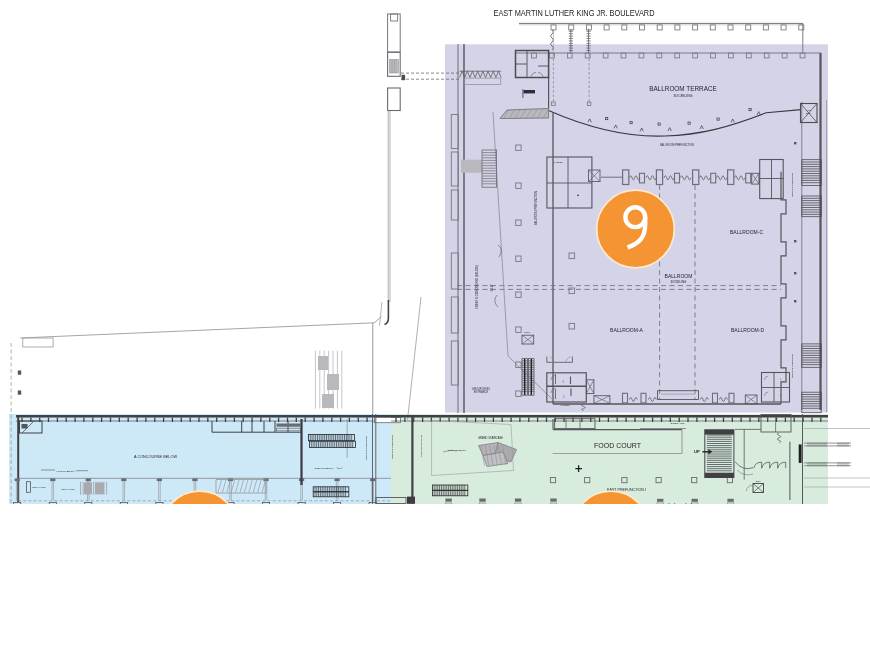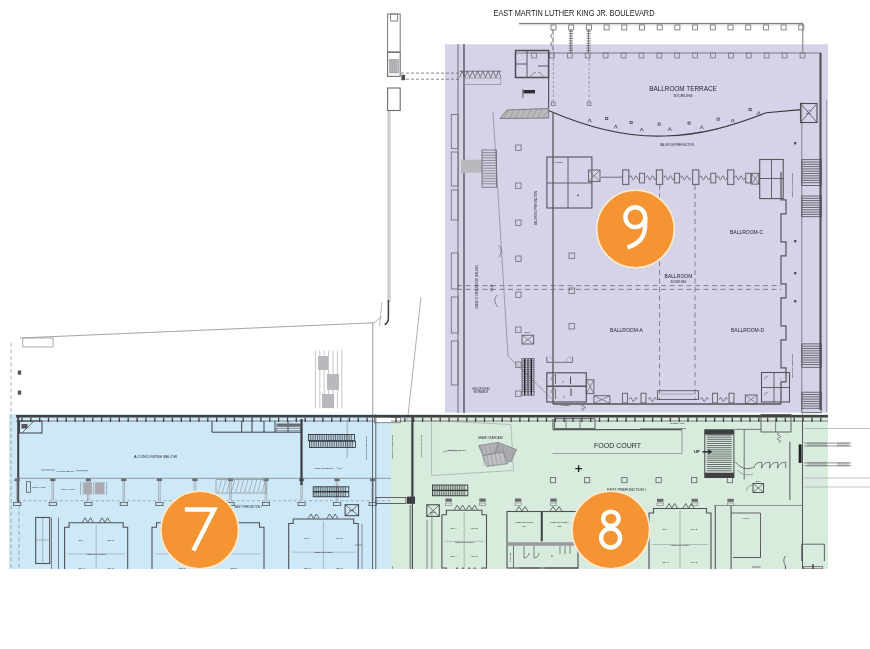--- a/index.html
+++ b/index.html
@@ -1,17 +1,17 @@
 <!DOCTYPE html>
 <html><head>
 <meta charset="utf-8">
 <title>Convention Center Level Plan</title>
 <style>
   html, body { margin: 0; padding: 0; background: #ffffff; }
-  #plan { width: 870px; height: 569px; position: relative; }
+  #plan { width: 870px; height: 504px; position: relative; }
   svg { display: block; }
   text { font-family: "Liberation Sans", sans-serif; }
 </style>
 </head>
 <body>
 <div id="plan">
 <svg width="870" height="649" viewBox="0 0 870 649">
 
 <rect x="9" y="414" width="382" height="231.5" fill="#cde9f8"></rect>
 

